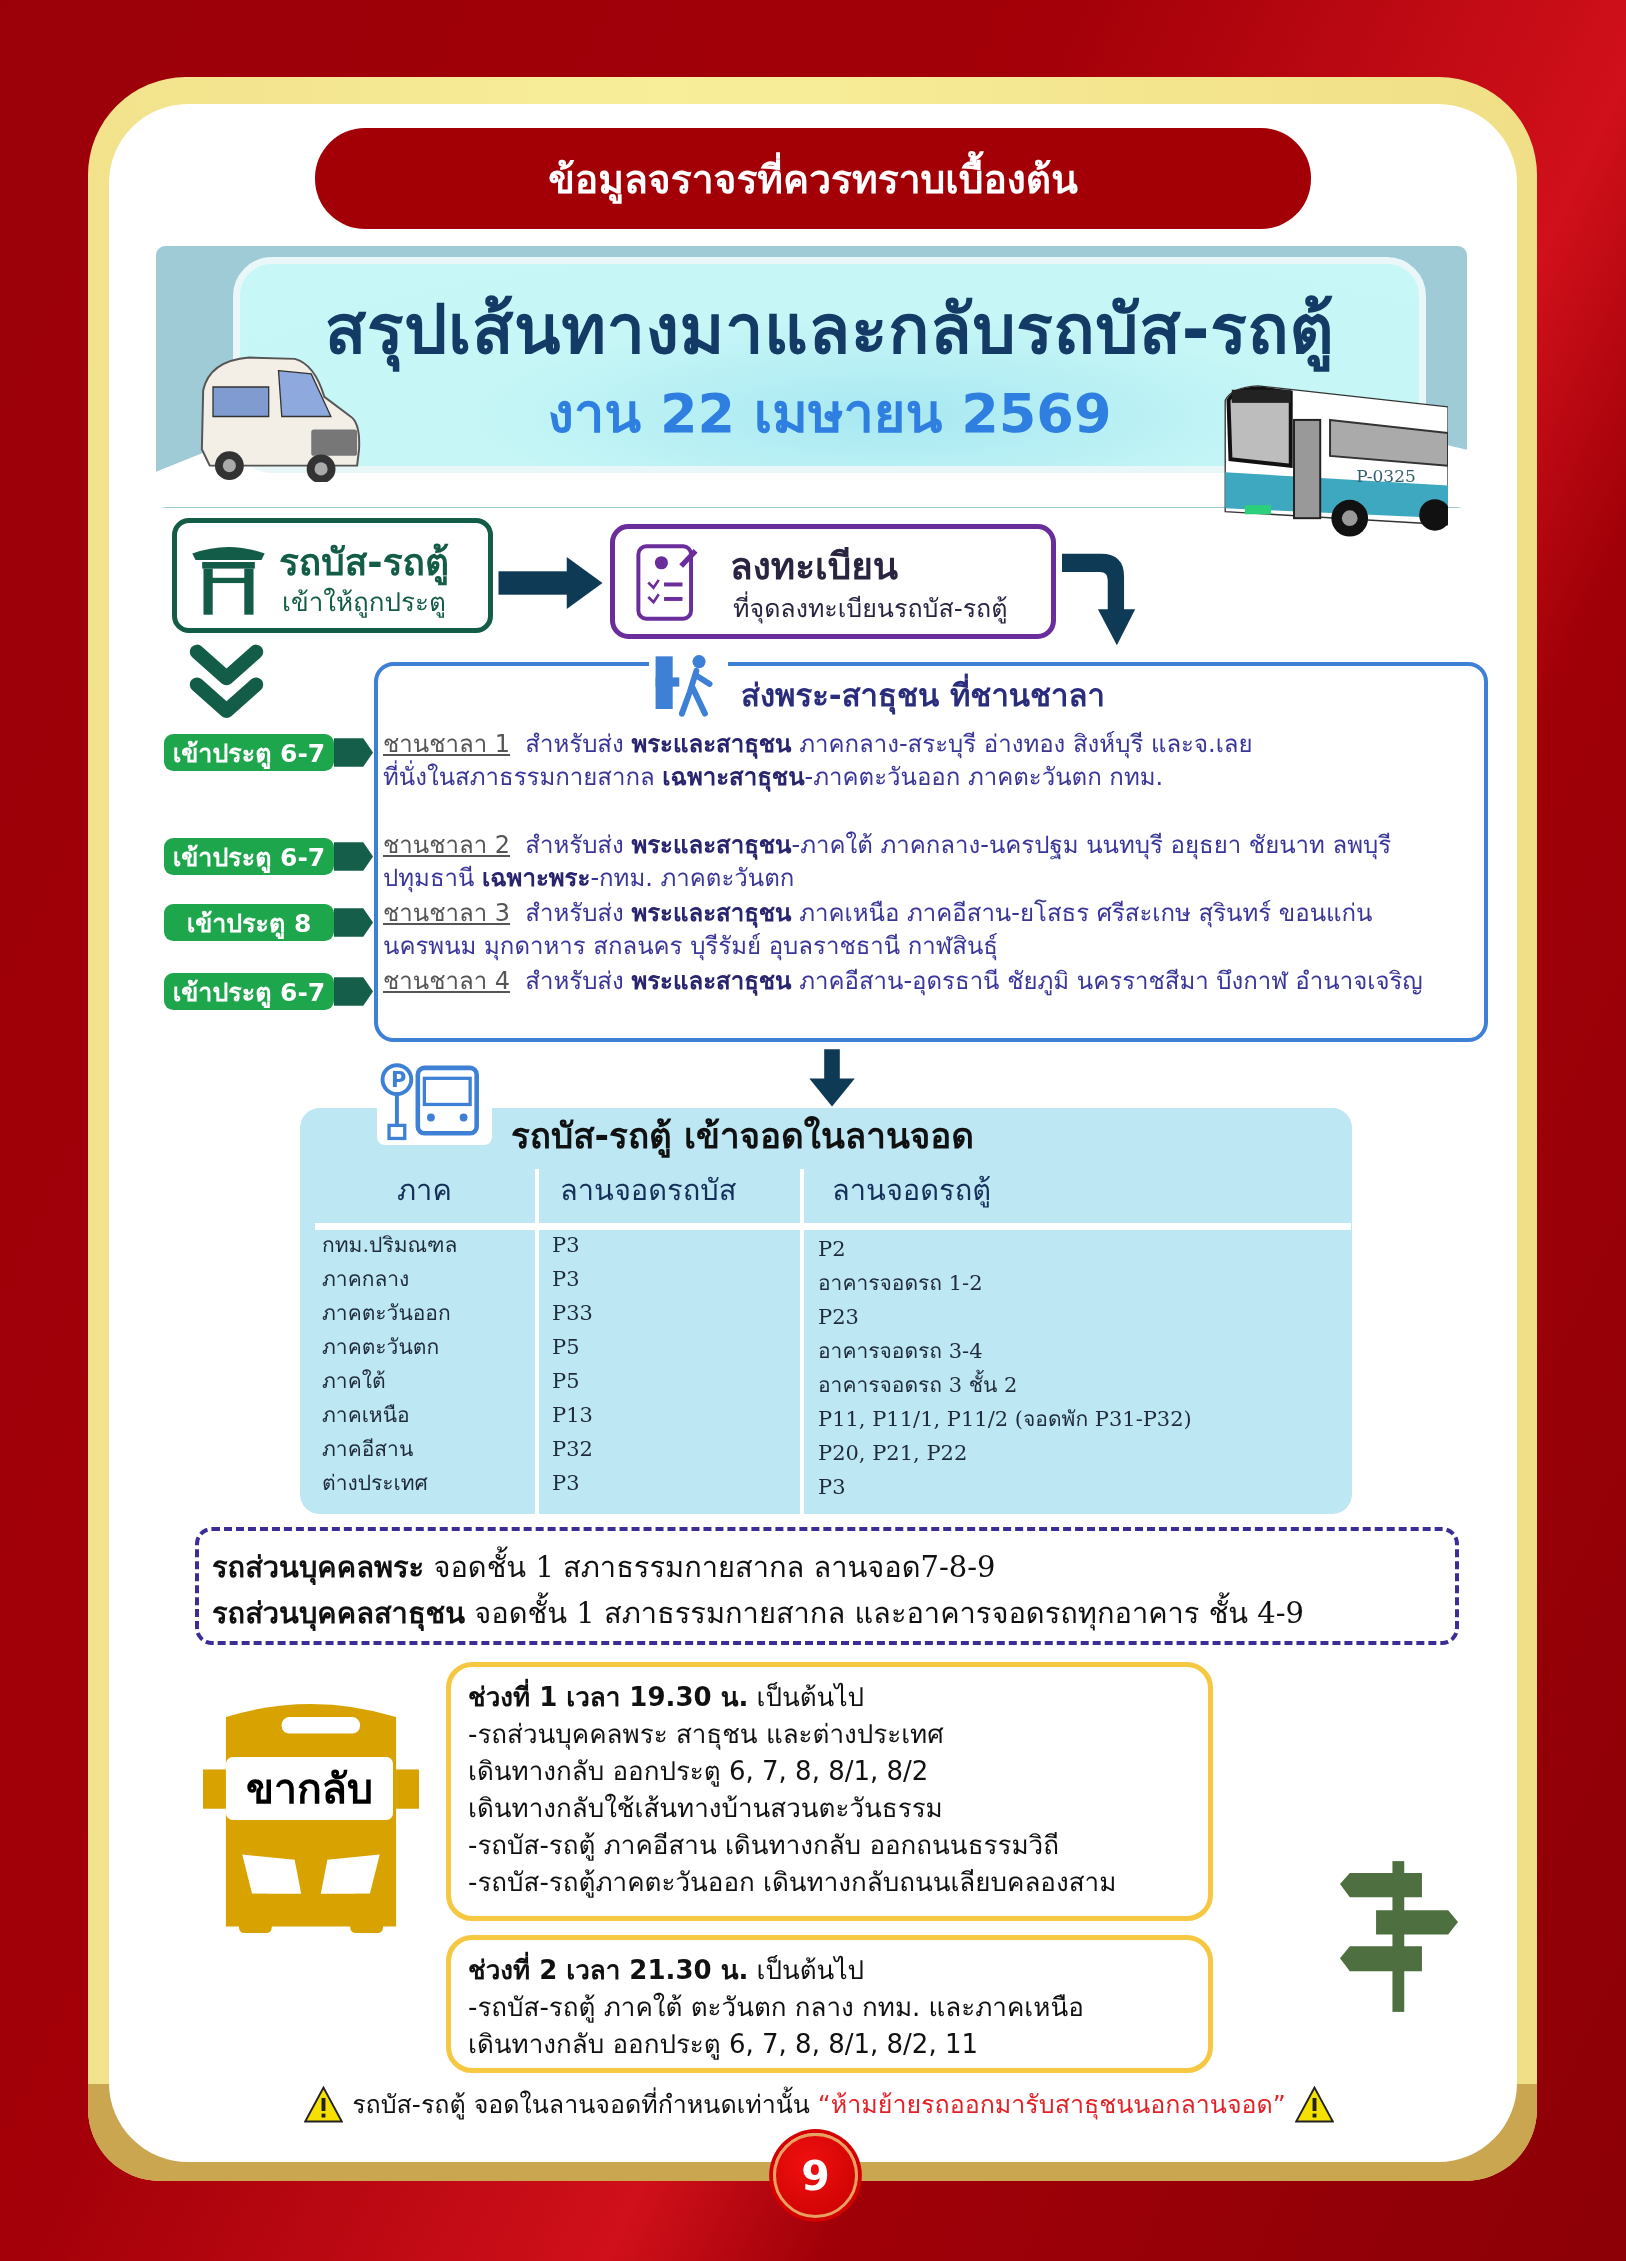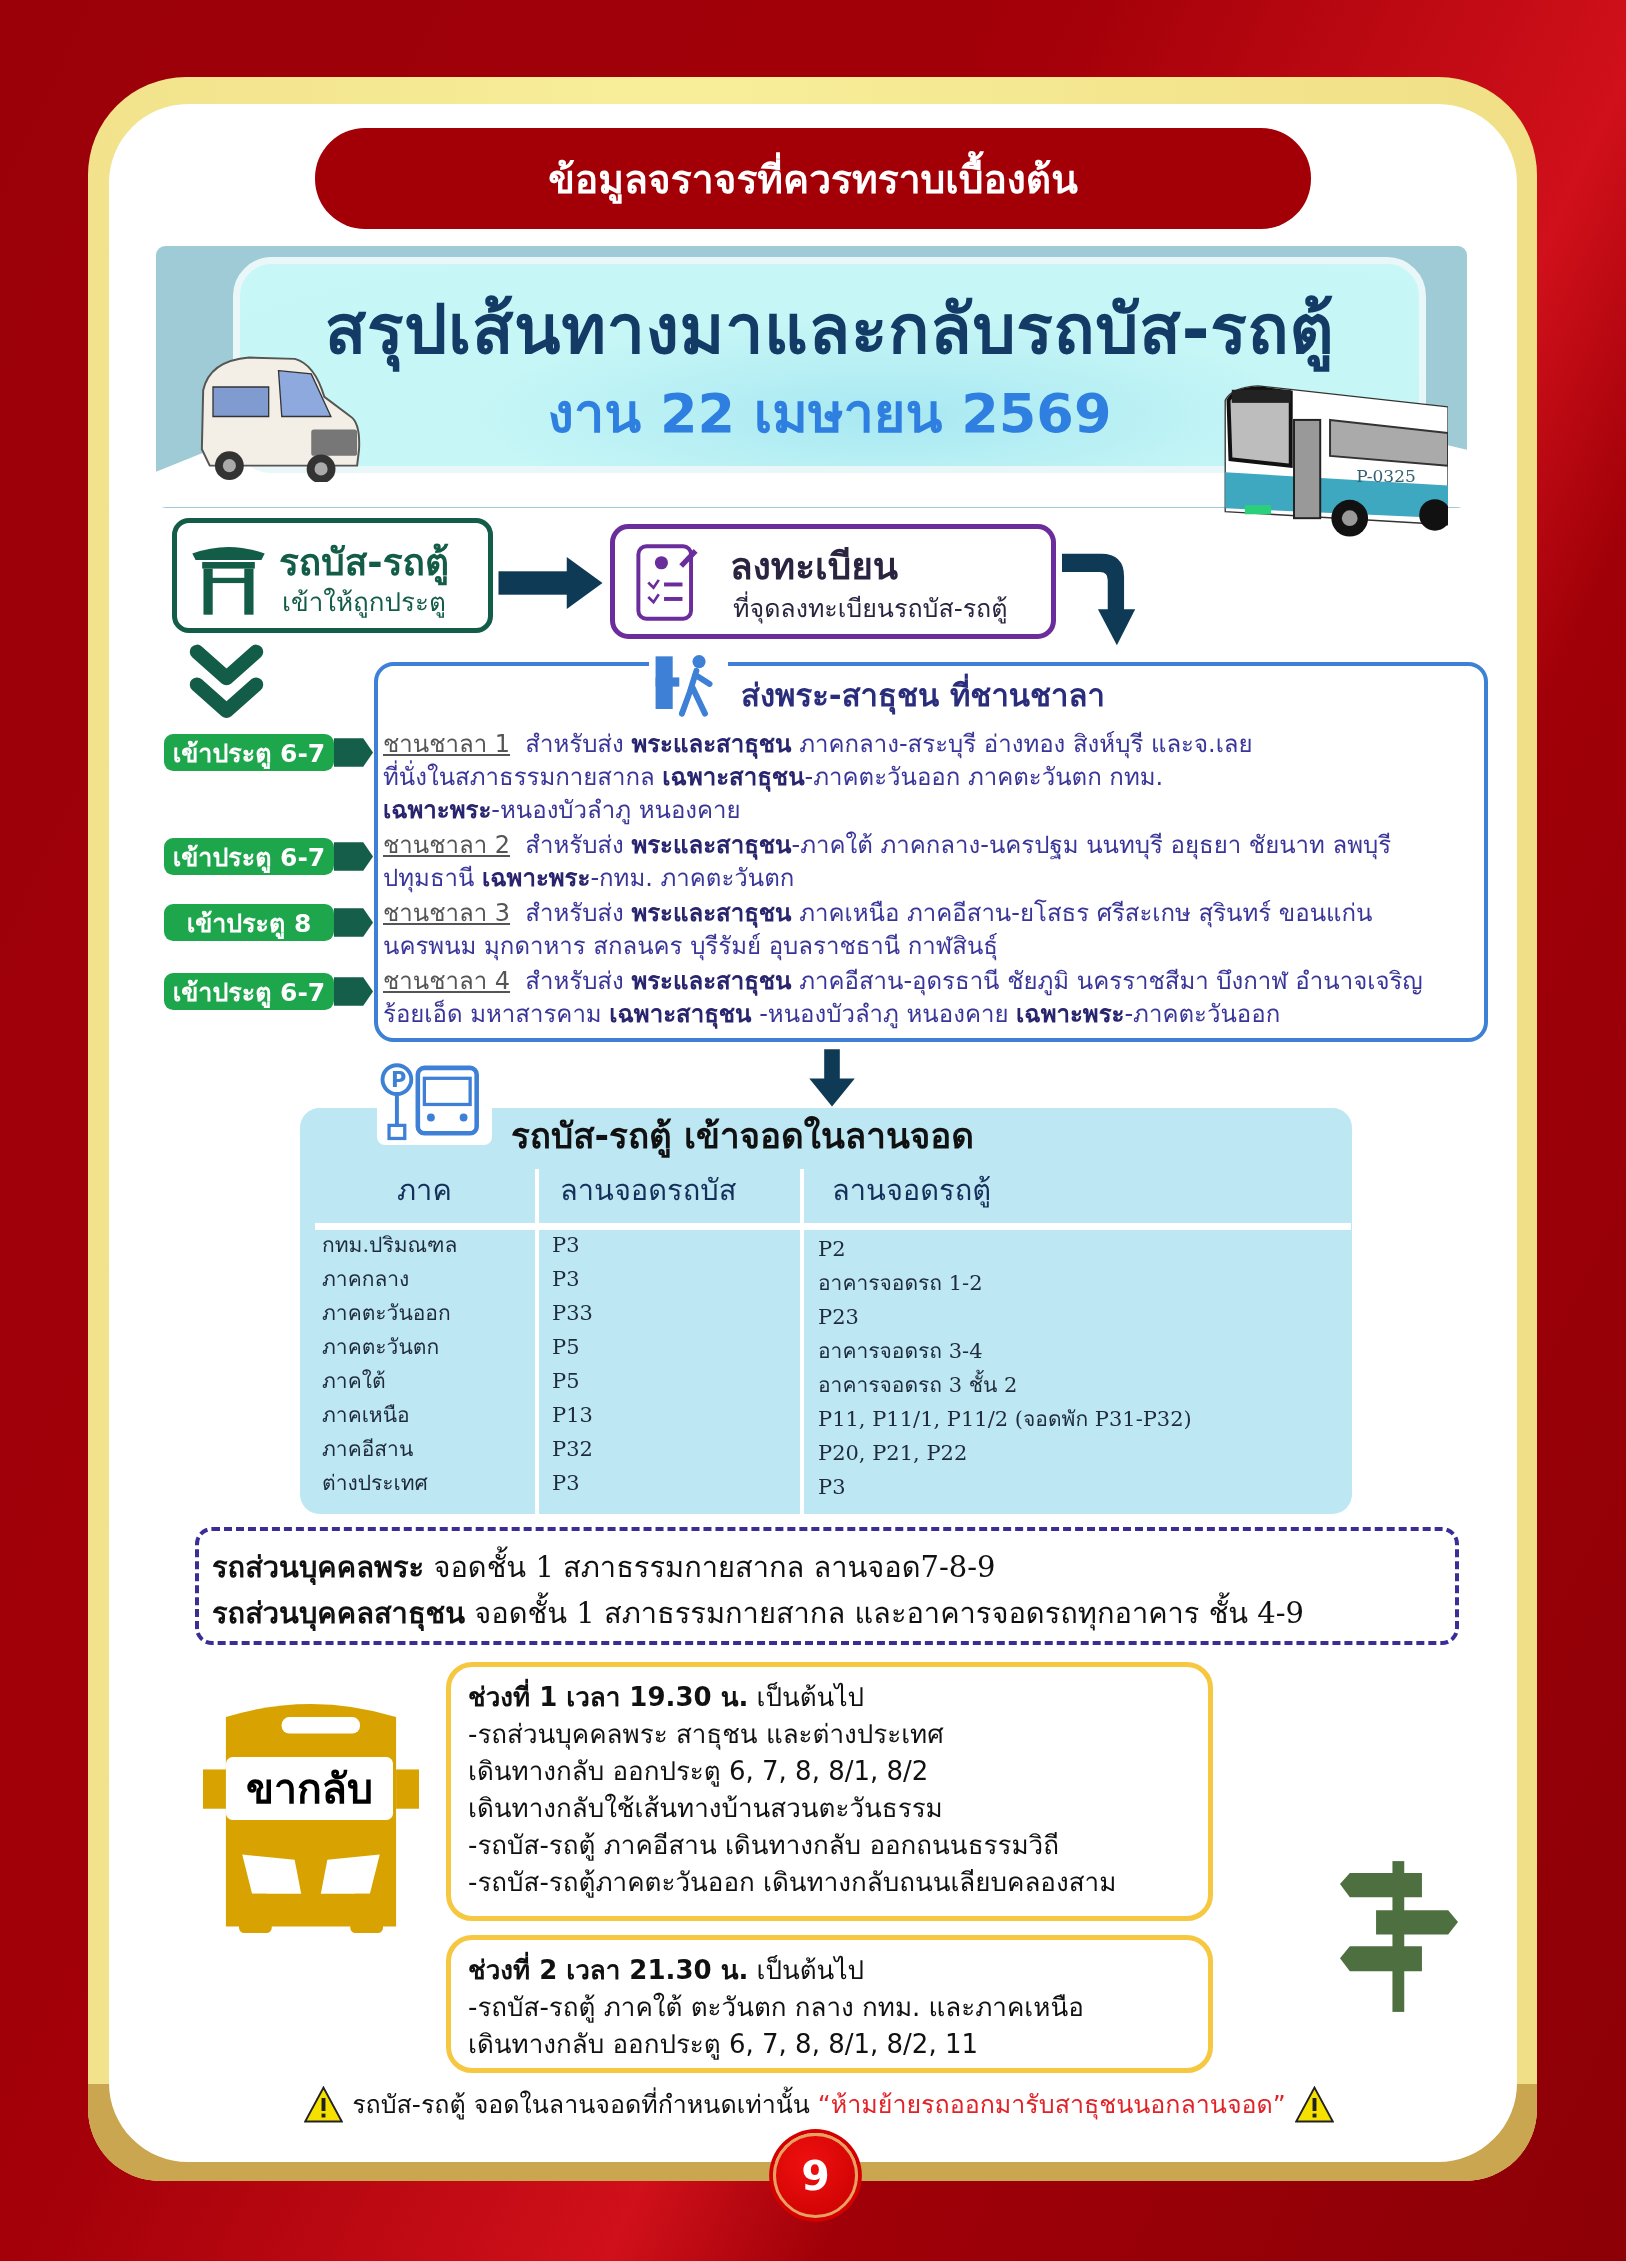--- a/index.html
+++ b/index.html
@@ -218,21 +218,20 @@
 </svg>
 <div class="abs dropoff-title">ส่งพระ-สาธุชน ที่ชานชาลา</div>
 
 <div class="abs gate" style="top:734px">เข้าประตู 6-7</div>
 <svg class="abs gate-arrow" style="left:334px;top:738px" viewBox="0 0 60 44">
     <polygon points="0,0 45,0 60,22 45,44 0,44" fill="#155e4a"></polygon>
   </svg>
 <div class="abs pav-text" style="top:728px">
   <div><u>ชานชาลา 1</u>&nbsp; <span>สำหรับส่ง </span><b>พระและสาธุชน</b><span> ภาคกลาง-สระบุรี อ่างทอง สิงห์บุรี  และจ.เลย</span></div>
   <div><span>ที่นั่งในสภาธรรมกายสากล </span><b>เฉพาะสาธุชน</b><span>-ภาคตะวันออก ภาคตะวันตก กทม.</span></div>
-  <div><b>เฉพาะพระ</b><span>-หนองบัวลำภู หนองคาย</span></div>
 </div>
 
 <div class="abs gate" style="top:838px">เข้าประตู 6-7</div>
 <svg class="abs gate-arrow" style="left:334px;top:842px" viewBox="0 0 60 44">
     <polygon points="0,0 45,0 60,22 45,44 0,44" fill="#155e4a"></polygon>
   </svg>
 <div class="abs pav-text" style="top:829px">
   <div><u>ชานชาลา 2</u>&nbsp; <span>สำหรับส่ง </span><b>พระและสาธุชน</b><span>-ภาคใต้ ภาคกลาง-นครปฐม นนทบุรี อยุธยา ชัยนาท ลพบุรี</span></div>
   <div><span>ปทุมธานี </span><b>เฉพาะพระ</b><span>-กทม. ภาคตะวันตก</span></div>
 </div>
@@ -245,21 +244,20 @@
   <div><u>ชานชาลา 3</u>&nbsp; <span>สำหรับส่ง </span><b>พระและสาธุชน</b><span> ภาคเหนือ ภาคอีสาน-ยโสธร ศรีสะเกษ สุรินทร์ ขอนแก่น</span></div>
   <div><span>นครพนม มุกดาหาร สกลนคร บุรีรัมย์ อุบลราชธานี กาฬสินธุ์</span></div>
 </div>
 
 <div class="abs gate" style="top:973px">เข้าประตู 6-7</div>
 <svg class="abs gate-arrow" style="left:334px;top:977px" viewBox="0 0 60 44">
     <polygon points="0,0 45,0 60,22 45,44 0,44" fill="#155e4a"></polygon>
   </svg>
 <div class="abs pav-text" style="top:965px">
   <div><u>ชานชาลา 4</u>&nbsp; <span>สำหรับส่ง </span><b>พระและสาธุชน</b><span> ภาคอีสาน-อุดรธานี ชัยภูมิ นครราชสีมา บึงกาฬ อำนาจเจริญ</span></div>
-  <div><span>ร้อยเอ็ด มหาสารคาม </span><b>เฉพาะสาธุชน</b><span> -หนองบัวลำภู หนองคาย </span><b>เฉพาะพระ</b><span>-ภาคตะวันออก</span></div>
 </div>
 
 <svg class="abs down-arrow" viewBox="0 0 80 90">
   <rect x="28" y="0" width="24" height="50" fill="#0f3a56"></rect>
   <polygon points="5,45 75,45 40,88" fill="#0f3a56"></polygon>
 </svg>
 
 <div class="abs park-panel"></div>
 <svg class="abs park-icon" viewBox="0 0 175 130">
   <circle cx="30" cy="30" r="22" fill="#fff" stroke="#3d80d6" stroke-width="6"></circle>

